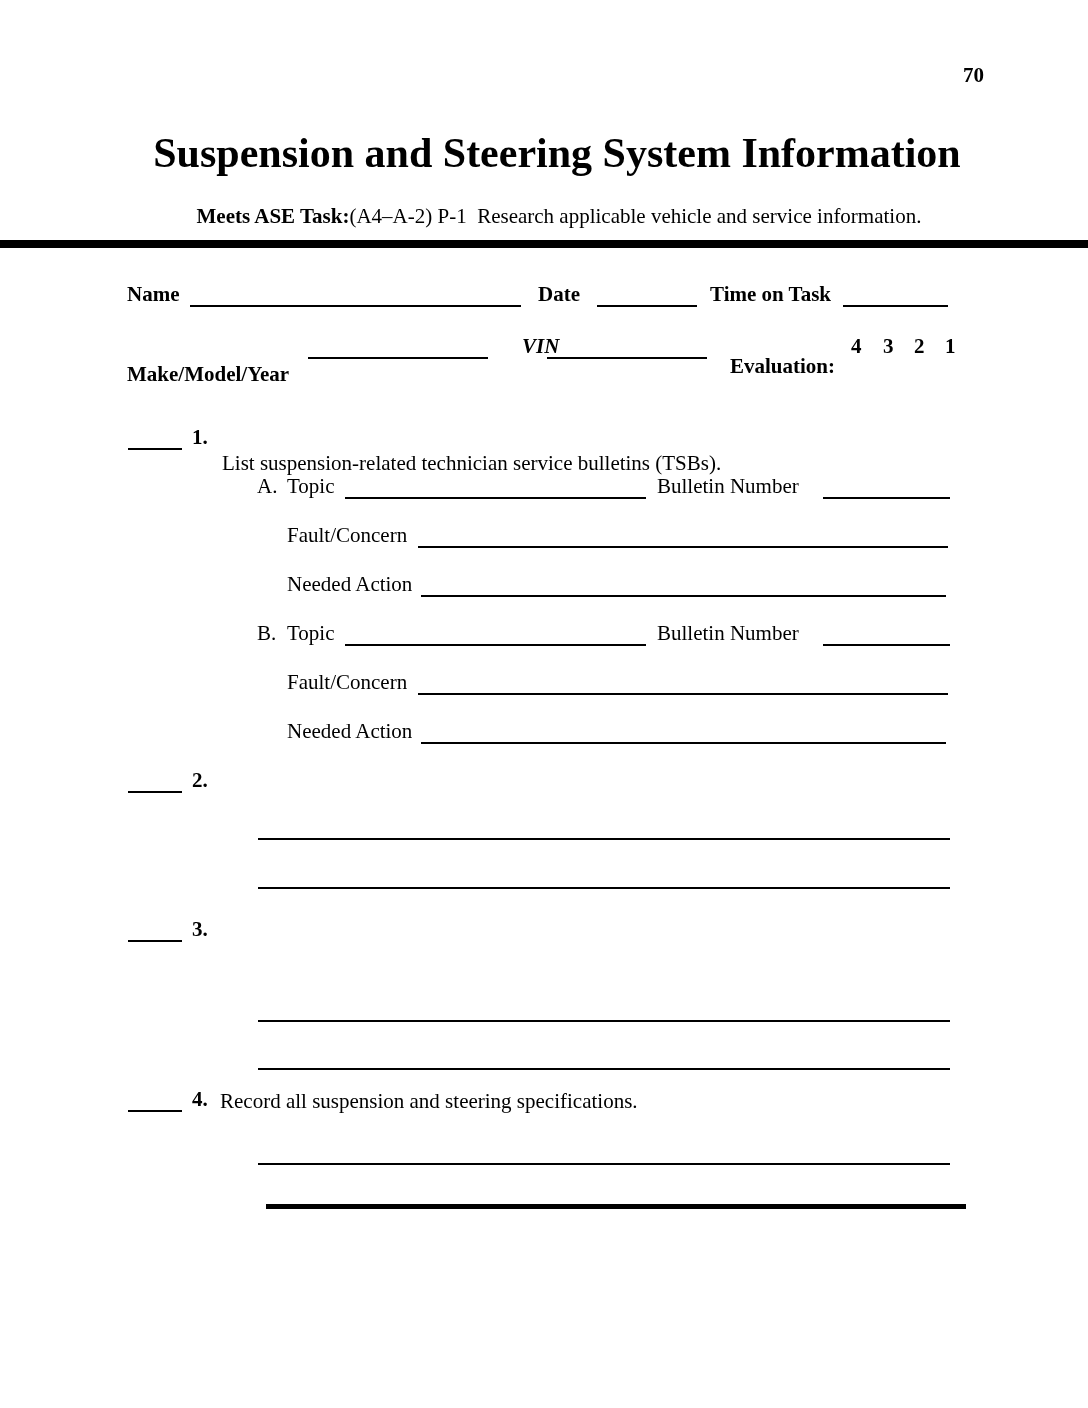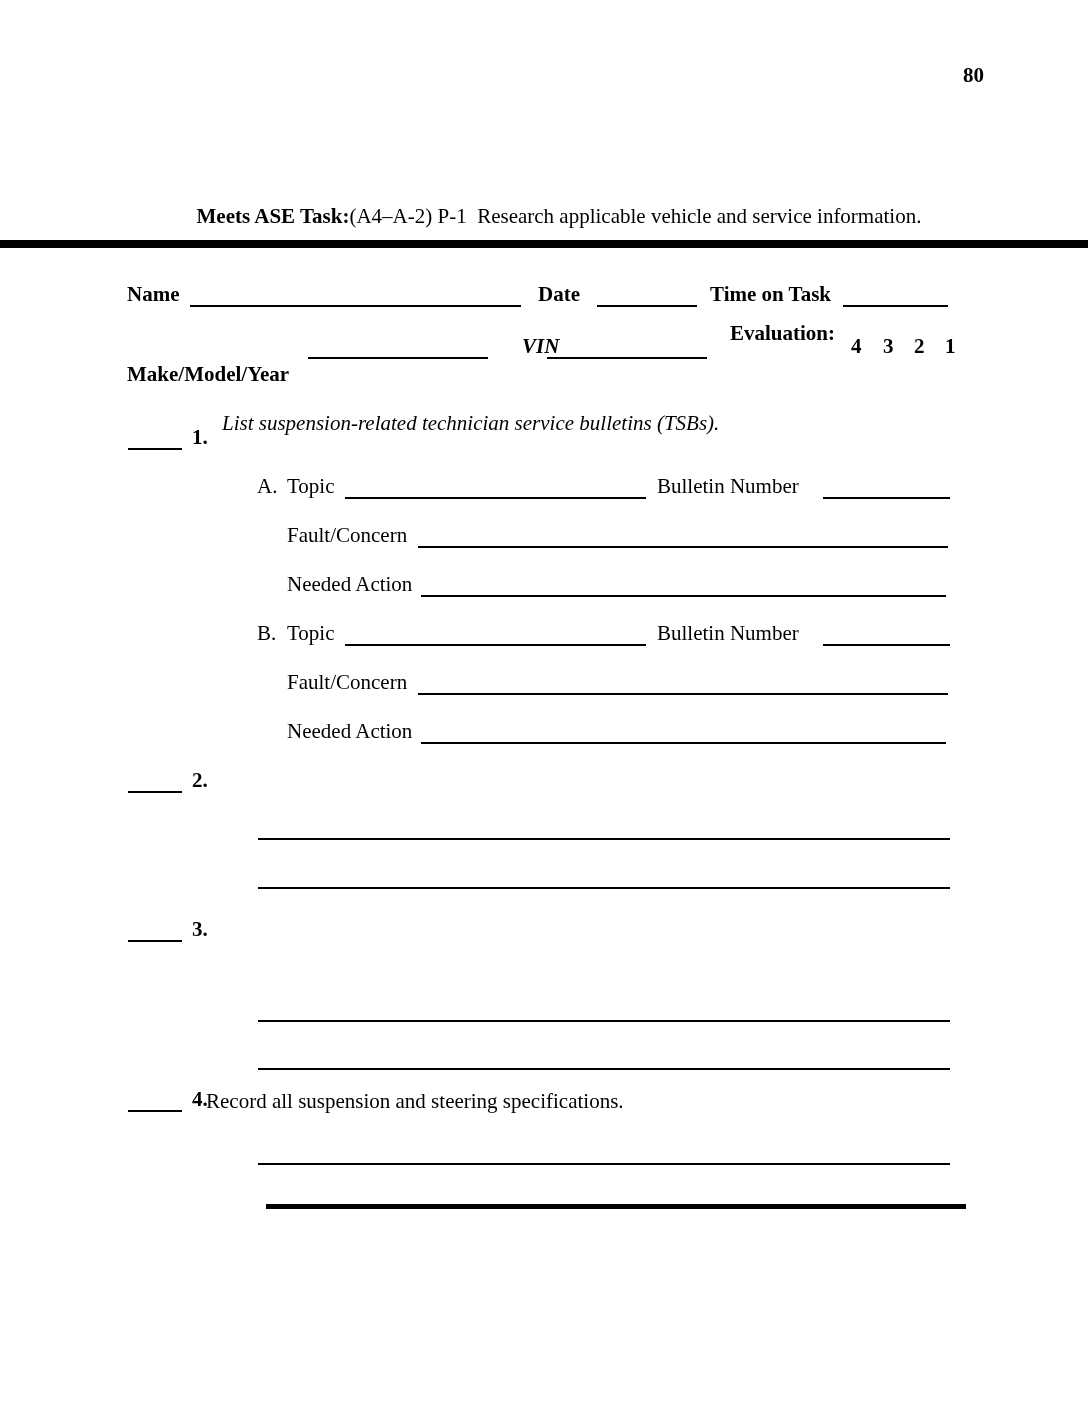--- a/index.html
+++ b/index.html
@@ -26,47 +26,48 @@
     position:absolute;left:30px;right:0;top:206px;
     text-align:center;font-size:21px;line-height:1;
   }
   .pre{white-space:pre;}
 </style>
 </head>
 <body>
 
 <div class="page">
 
-  <div class="t b" style="top:65px;left:963px;">80</div>
+  <div class="t b" style="top:65px;left:963px;">70</div>
 
+  <div class="title">Suspension and Steering System Information</div>
   <div class="subtitle"><span class="b">Meets ASE Task:</span><span class="pre">(A4–A-2) P-1  Research applicable vehicle and service information.</span></div>
 
   <div class="rule" style="top:240px;"></div>
 
   <div class="t b" style="top:284px;left:127px;">Name</div>
   <div class="line" style="top:305px;left:190px;width:331px;"></div>
   <div class="t b" style="top:284px;left:538px;">Date</div>
   <div class="line" style="top:305px;left:597px;width:100px;"></div>
   <div class="t b" style="top:284px;left:710px;">Time on Task</div>
   <div class="line" style="top:305px;left:843px;width:105px;"></div>
 
   <div class="t b" style="top:336px;left:127px;margin-top:28px;">Make/Model/Year</div>
   <div class="line" style="top:357px;left:308px;width:180px;"></div>
   <div class="t b" style="top:336px;left:522px;font-style:italic;">VIN</div>
   <div class="line" style="top:357px;left:547px;width:160px;"></div>
-  <div class="t b" style="top:323px;left:730px;">Evaluation:</div>
+  <div class="t b" style="top:356px;left:730px;">Evaluation:</div>
   <div class="t b" style="top:336px;left:851px;">4</div>
   <div class="t b" style="top:336px;left:883px;">3</div>
   <div class="t b" style="top:336px;left:914px;">2</div>
   <div class="t b" style="top:336px;left:945px;">1</div>
 
 
   <div class="line" style="top:448px;left:128px;width:54px;"></div>
   <div class="t b" style="top:427px;left:192px;">1.</div>
-  <div class="t wrap" style="top:411px;left:222px;width:732px;font-style:italic;">List suspension-related technician service bulletins (TSBs).</div>
+  <div class="t wrap" style="top:451px;left:222px;width:732px;">List suspension-related technician service bulletins (TSBs).</div>
 
   <div class="t" style="top:476px;left:257px;">A.</div>
   <div class="t" style="top:476px;left:287px;">Topic</div>
   <div class="line" style="top:497px;left:345px;width:301px;"></div>
   <div class="t" style="top:476px;left:657px;">Bulletin Number</div>
   <div class="line" style="top:497px;left:823px;width:127px;"></div>
 
   <div class="t" style="top:525px;left:287px;">Fault/Concern</div>
   <div class="line" style="top:546px;left:418px;width:530px;"></div>
 
@@ -92,18 +93,18 @@
   <div class="line" style="top:887px;left:258px;width:692px;"></div>
 
   <div class="line" style="top:940px;left:128px;width:54px;"></div>
   <div class="t b" style="top:919px;left:192px;">3.</div>
 
   <div class="line" style="top:1020px;left:258px;width:692px;"></div>
   <div class="line" style="top:1068px;left:258px;width:692px;"></div>
 
   <div class="line" style="top:1110px;left:128px;width:54px;"></div>
   <div class="t b" style="top:1089px;left:192px;">4.</div>
-  <div class="t wrap" style="top:1089px;left:206px;width:732px;">Record all suspension and steering specifications.</div>
+  <div class="t wrap" style="top:1089px;left:220px;width:732px;">Record all suspension and steering specifications.</div>
 
   <div class="line" style="top:1163px;left:258px;width:692px;"></div>
   <div class="line-thick" style="top:1204px;left:266px;width:700px;"></div>
 
 </div>
 
 </body></html>

